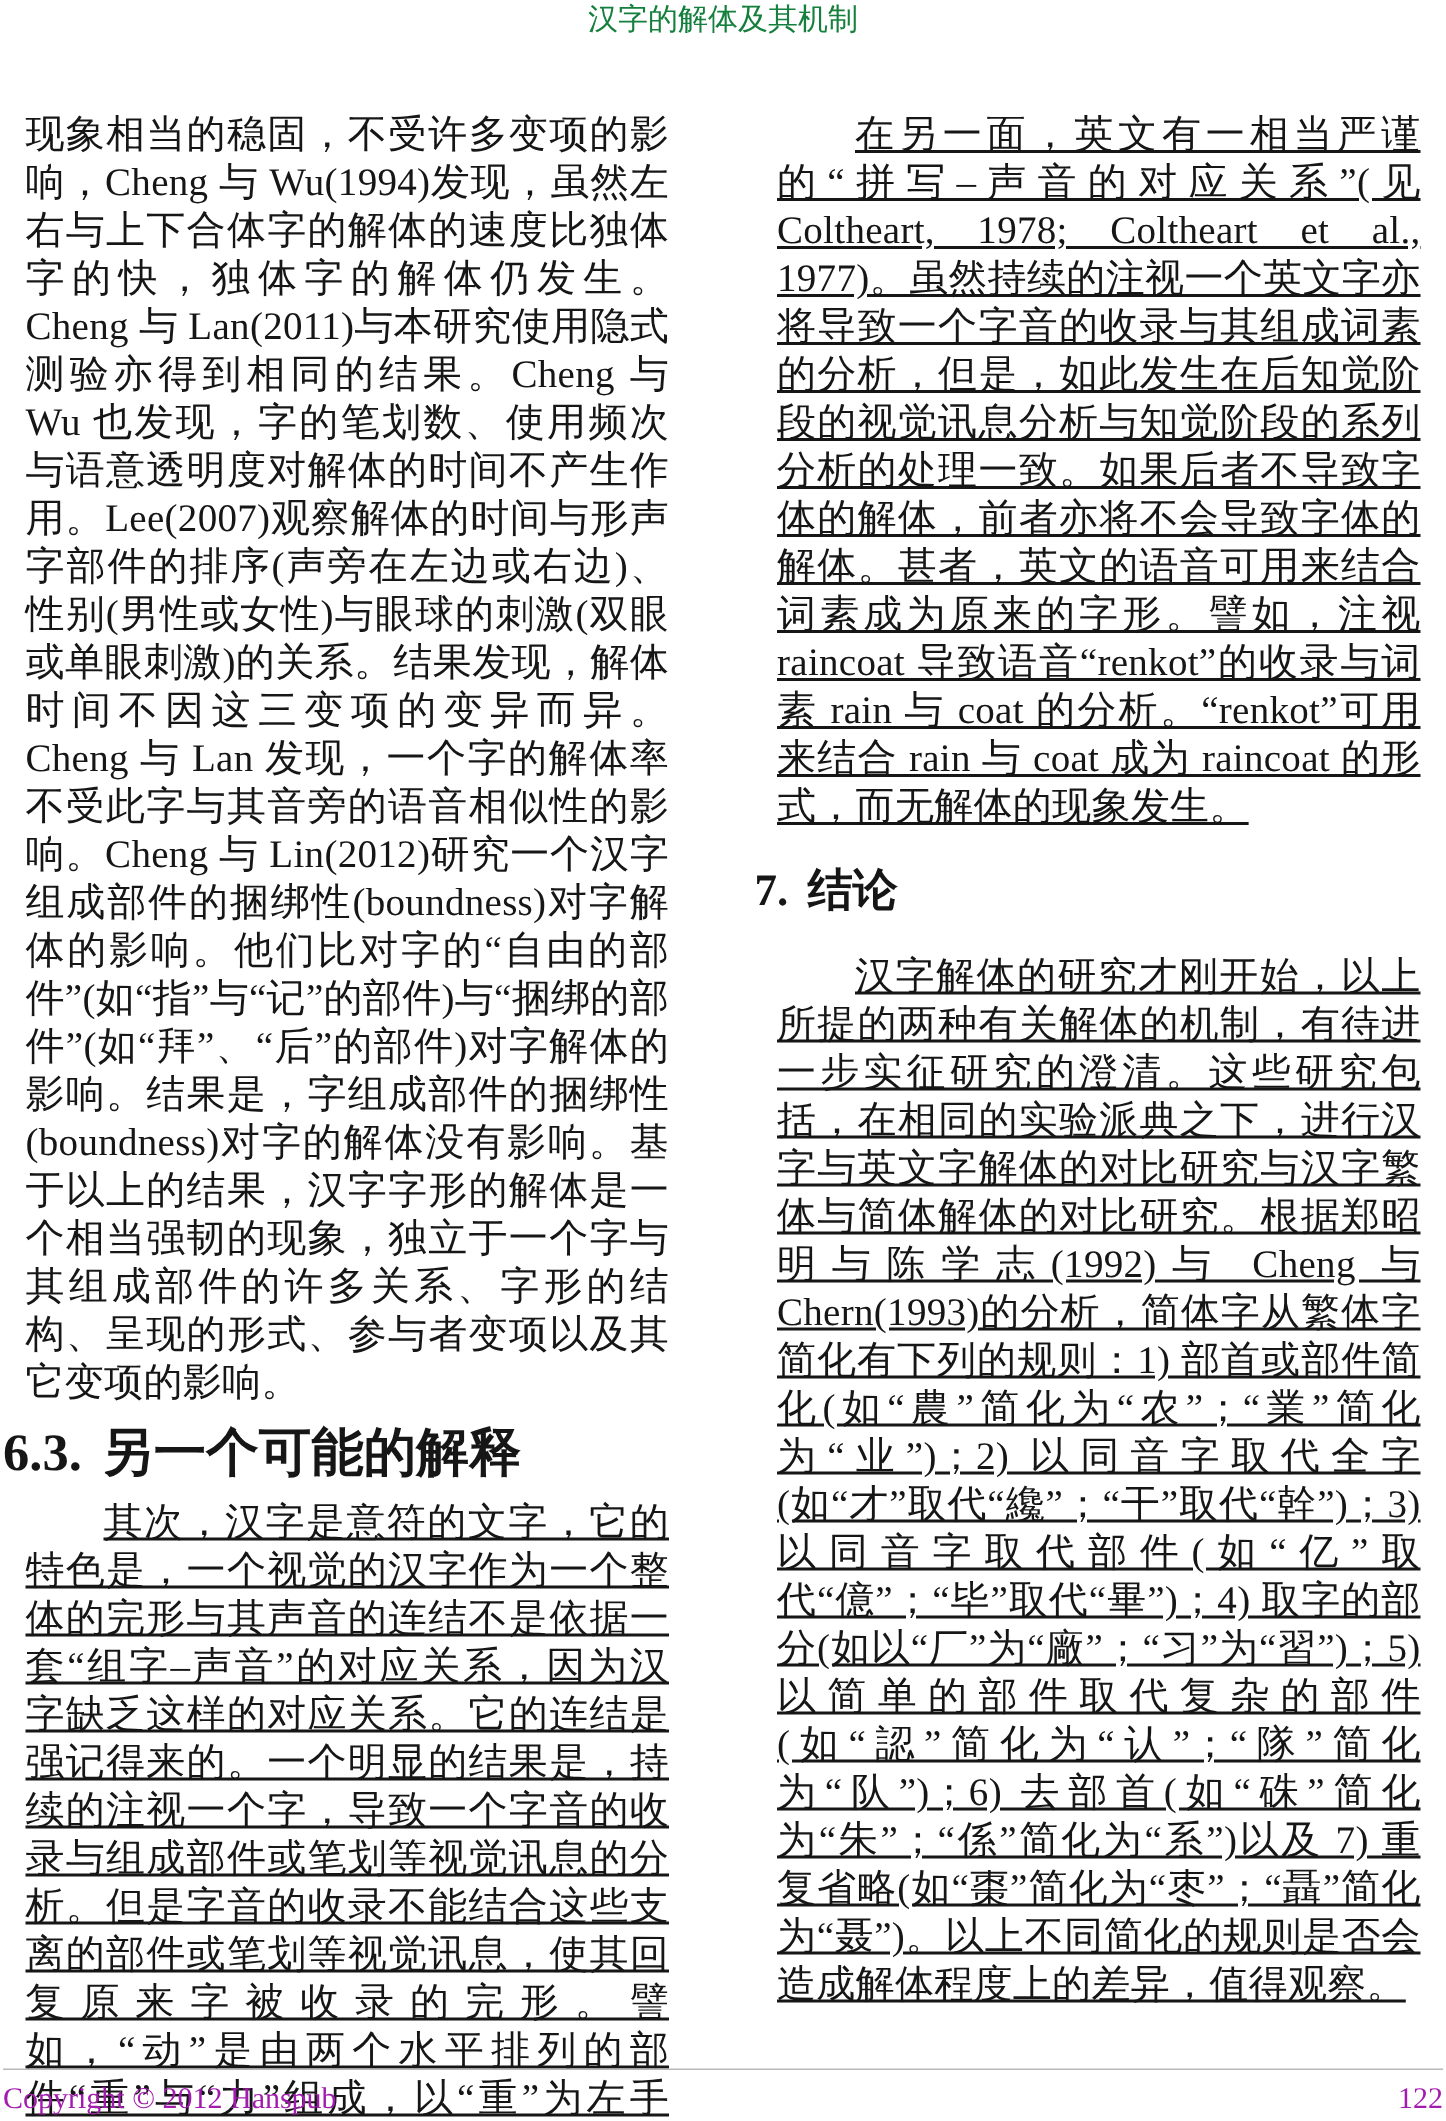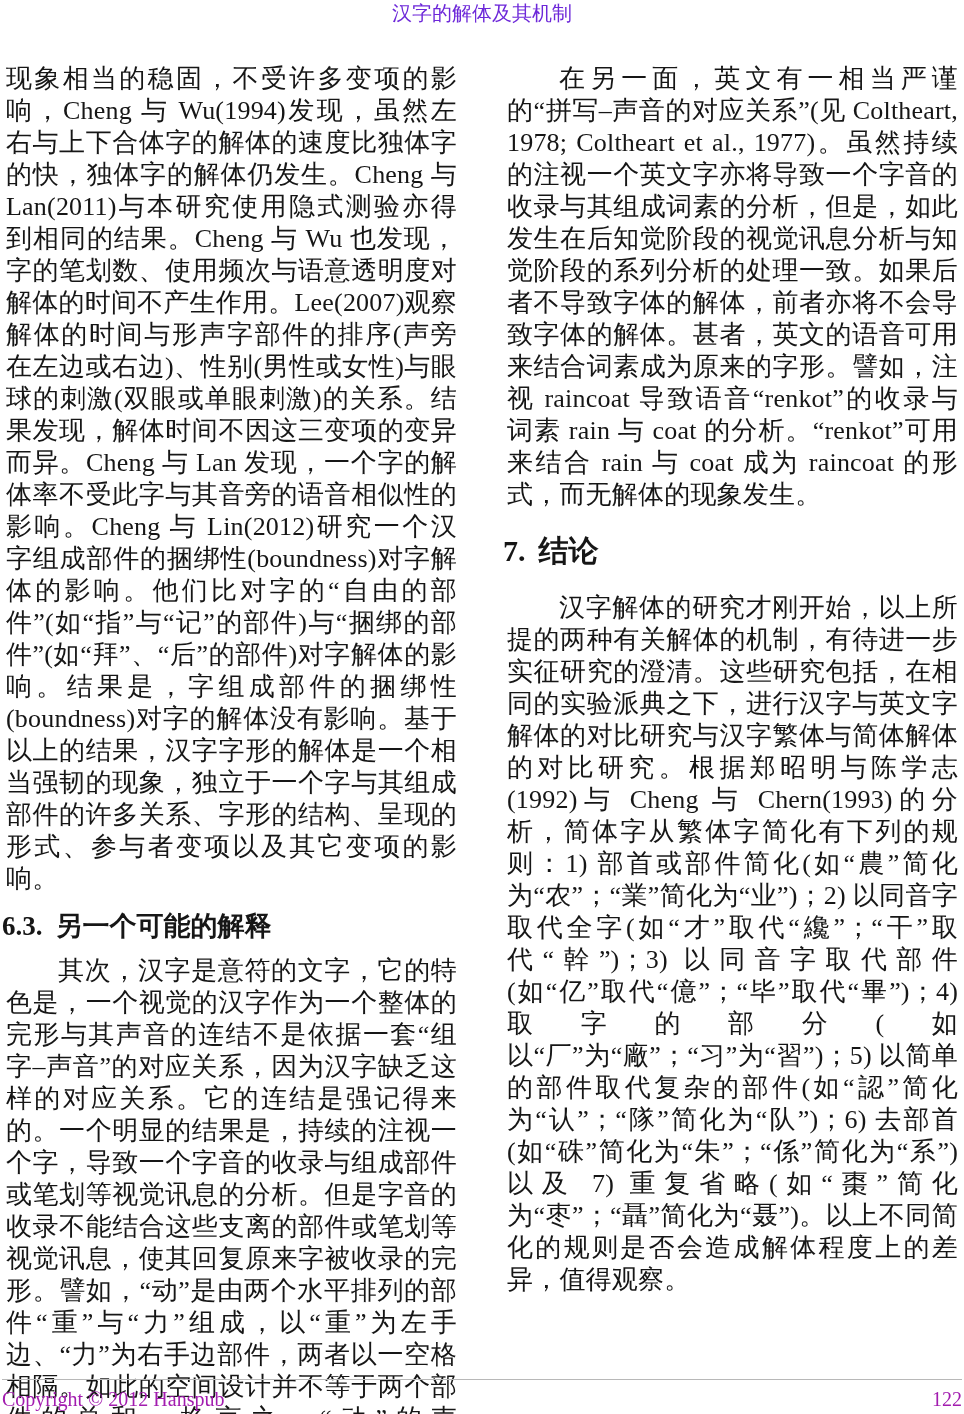--- a/index.html
+++ b/index.html
@@ -12,42 +12,42 @@
     font-family: "Liberation Serif", "DejaVu Serif", serif;
     box-sizing: border-box;
     padding: 0 2px;
     overflow: hidden;
   }
   .running-head {
     text-align: center;
     font-size: 20px;
     line-height: 24px;
     padding-top: 1px;
-    color: #6d28d9;
+    color: #15803d;
   }
   .columns {
     display: flex;
     gap: 42px;
     margin-top: 34px;
   }
   .col {
     width: 459px;
     flex: 0 0 459px;
   }
   .col p {
-    margin: 4px;
+    margin: 15px;
     font-size: 26px;
     line-height: 32px;
     text-align: justify;
     letter-spacing: 0.2px;
   }
-  .col p.indent { text-indent: 2em; }
+  .col p.indent { text-indent: 2em; text-decoration: underline; }
   h2 { display: block; }
   .heading-sub {
-    font-size: 27px;
+    font-size: 35px;
     font-weight: bold;
     margin: 16px 0 14px 0;
     line-height: 30px;
   }
   .heading-sec {
     font-size: 30px;
     font-weight: bold;
     margin: 23px 0 24px 0;
     line-height: 34px;
   }

